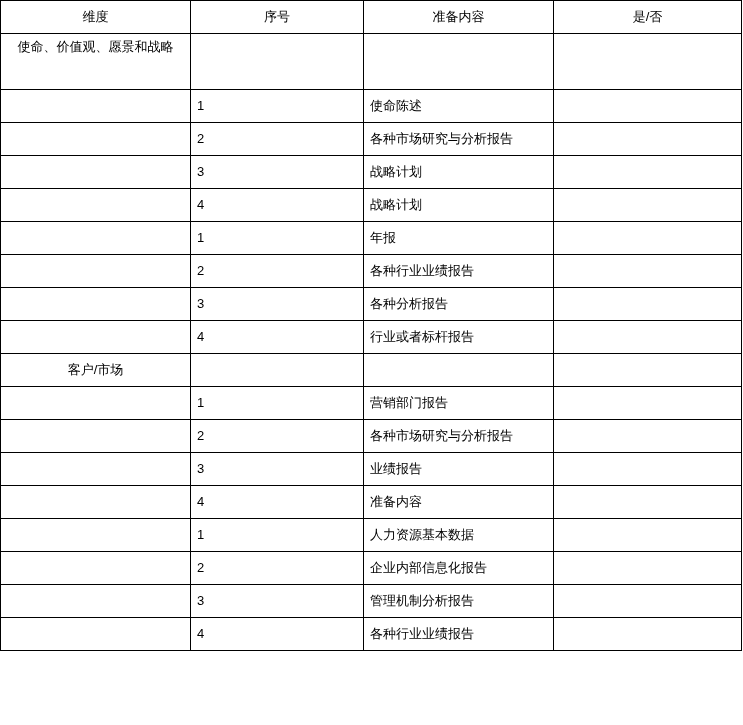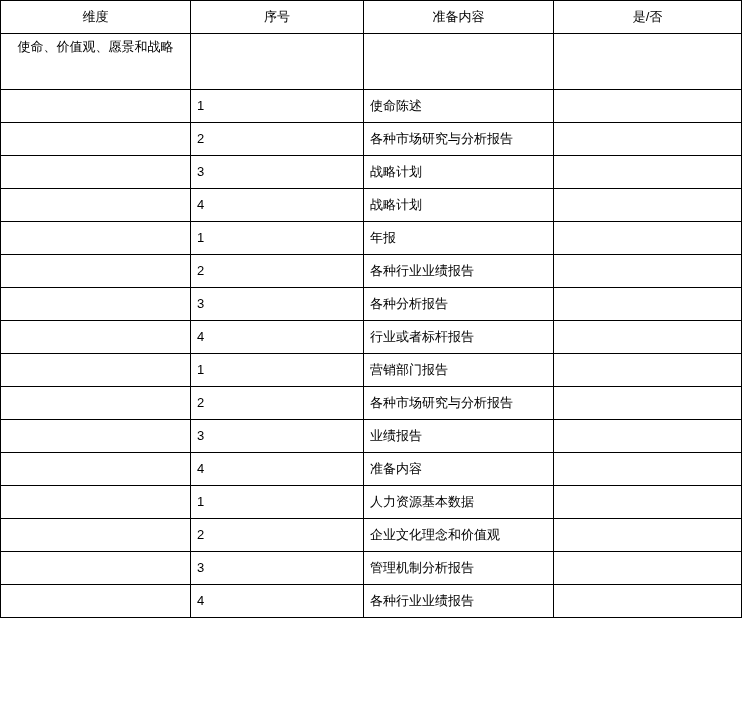--- a/index.html
+++ b/index.html
@@ -132,20 +132,26 @@
         <td class="content-cell">各种分析报告</td>
         <td class="yesno-cell"></td>
       </tr>
       <tr>
         <td class="dim-cell"></td>
         <td class="no-cell">4</td>
         <td class="content-cell">行业或者标杆报告</td>
         <td class="yesno-cell"></td>
       </tr>
       <tr>
+        <td class="dim-cell">客户/市场</td>
+        <td class="no-cell"></td>
+        <td class="content-cell"></td>
+        <td class="yesno-cell"></td>
+      </tr>
+      <tr>
         <td class="dim-cell"></td>
         <td class="no-cell">1</td>
         <td class="content-cell">营销部门报告</td>
         <td class="yesno-cell"></td>
       </tr>
       <tr>
         <td class="dim-cell"></td>
         <td class="no-cell">2</td>
         <td class="content-cell">各种市场研究与分析报告</td>
         <td class="yesno-cell"></td>
@@ -164,21 +170,21 @@
       </tr>
       <tr>
         <td class="dim-cell"></td>
         <td class="no-cell">1</td>
         <td class="content-cell">人力资源基本数据</td>
         <td class="yesno-cell"></td>
       </tr>
       <tr>
         <td class="dim-cell"></td>
         <td class="no-cell">2</td>
-        <td class="content-cell">企业文化理念和价值观</td>
+        <td class="content-cell">企业内部信息化报告</td>
         <td class="yesno-cell"></td>
       </tr>
       <tr>
         <td class="dim-cell"></td>
         <td class="no-cell">3</td>
         <td class="content-cell">管理机制分析报告</td>
         <td class="yesno-cell"></td>
       </tr>
       <tr>
         <td class="dim-cell"></td>

